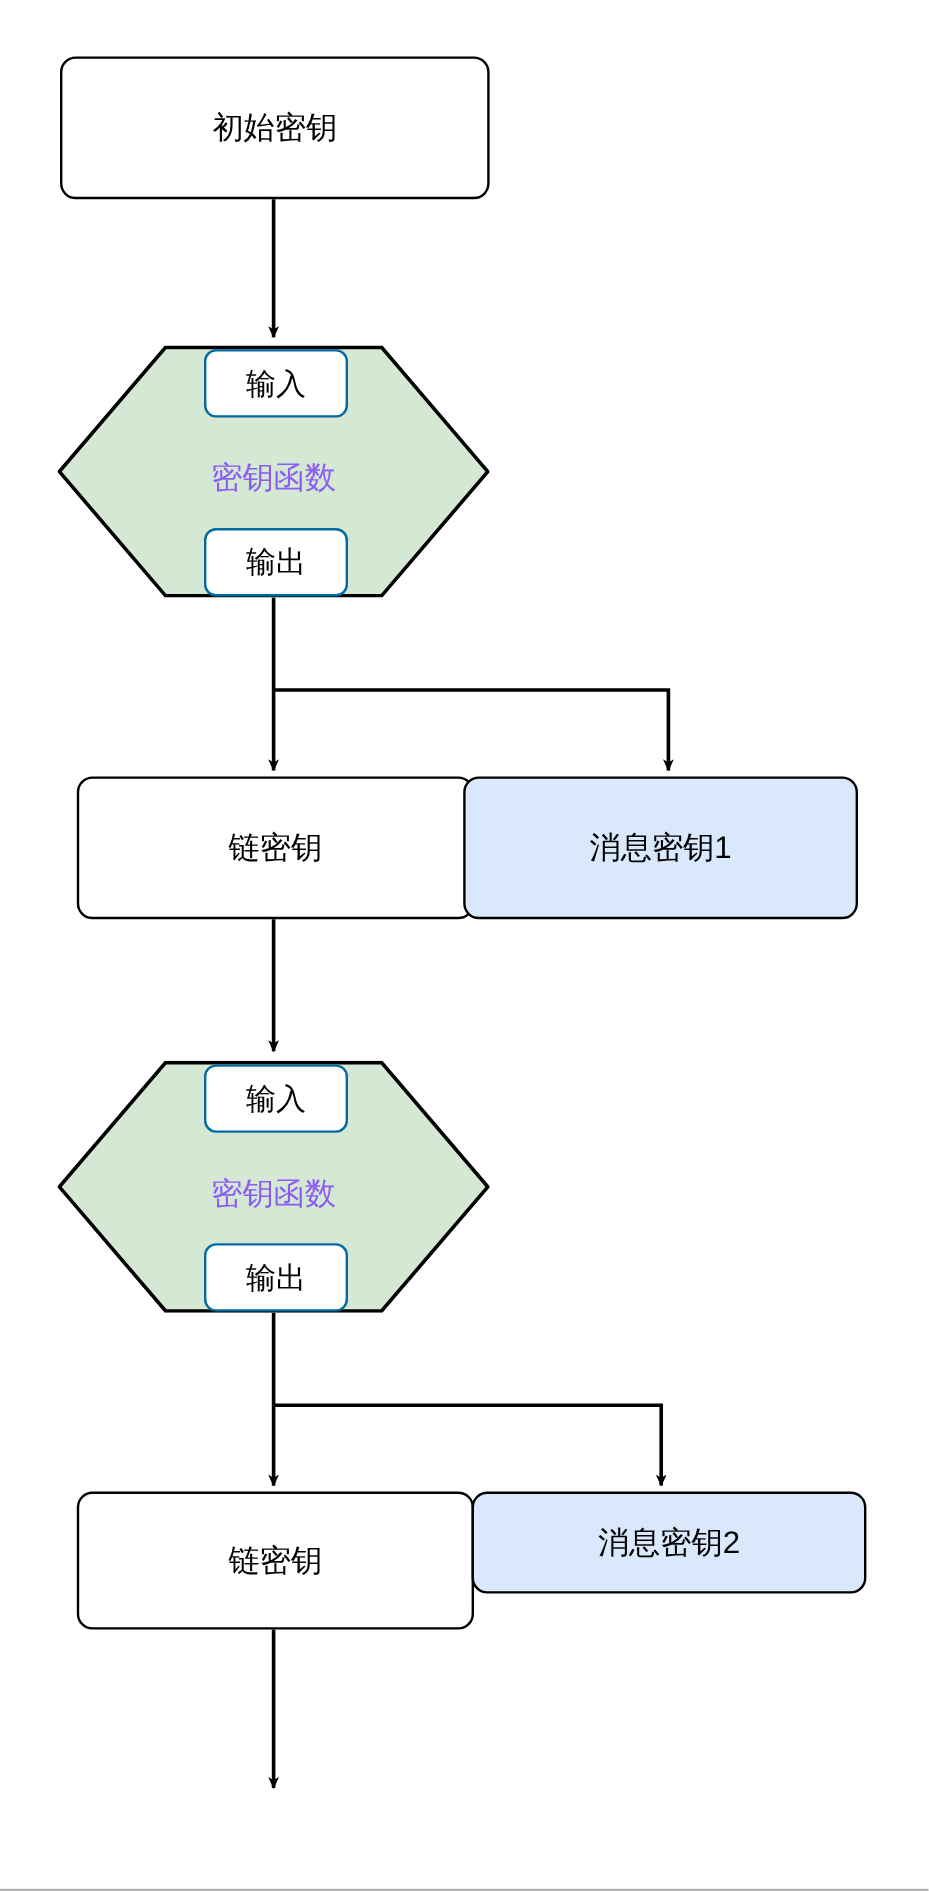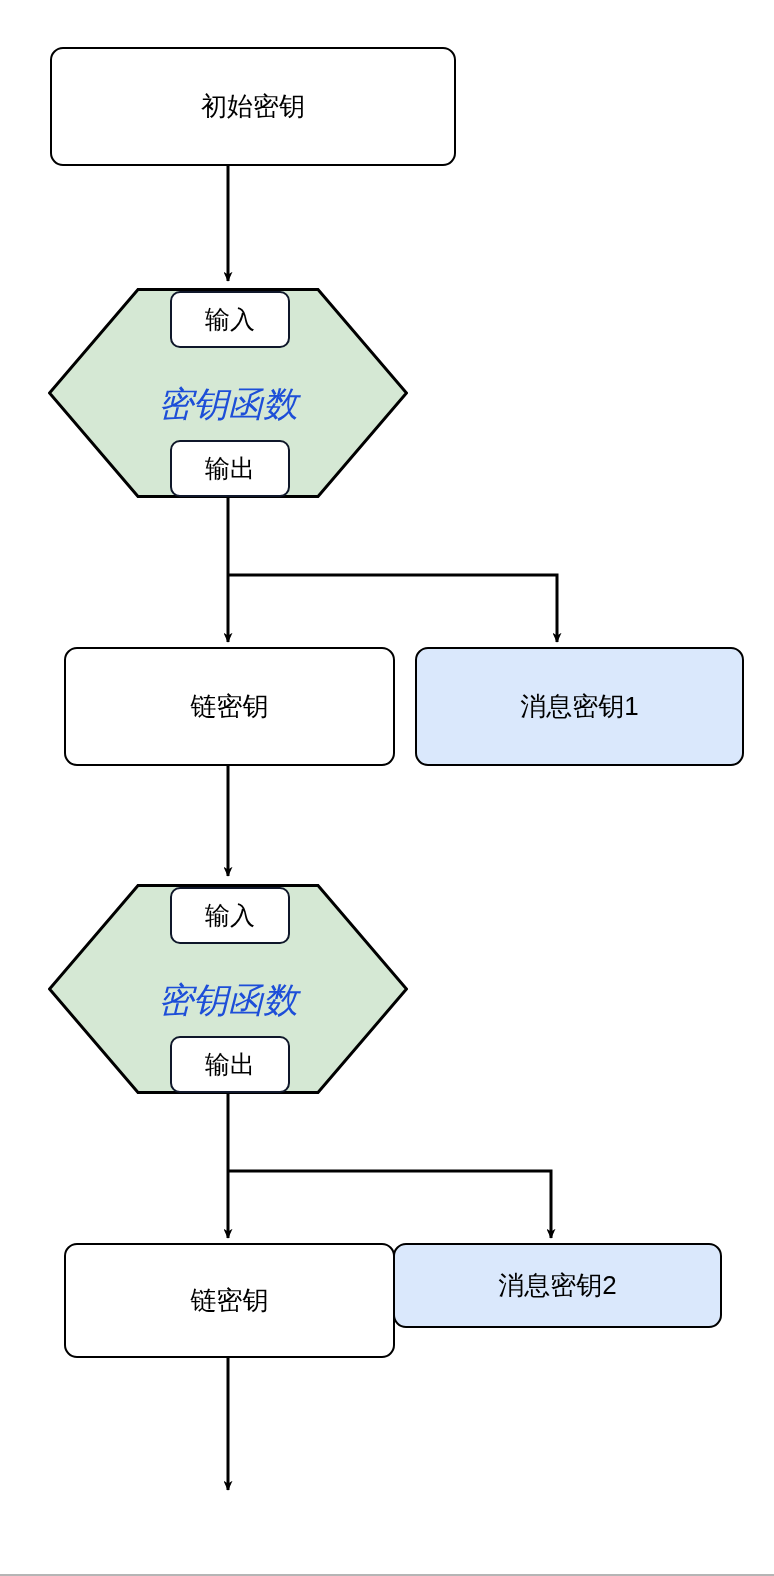--- a/index.html
+++ b/index.html
@@ -49,28 +49,27 @@
   }
   .hex-svg {
     position: absolute;
     left: 0;
     top: 0;
   }
   .hex-label {
     position: absolute;
     width: 100%;
     text-align: center;
-    font-size: 35px;
-    color: #1d4ed8;
-    font-style: italic;
+    font-size: 26px;
+    color: #8b5cf6;
   }
   .io-box {
     position: absolute;
     box-sizing: border-box;
-    border: 2px solid #0f172a;
+    border: 2px solid #0369a1;
     border-radius: 10px;
     background: #ffffff;
     display: flex;
     align-items: center;
     justify-content: center;
     font-size: 25px;
     color: #000000;
   }
   .bottom-border {
     position: absolute;
@@ -105,41 +104,41 @@
 
     <path d="M228,1094 L228,1171" stroke="#000000" stroke-width="3" fill="none"></path>
 
     <path d="M228,1171 L228,1238" stroke="#000000" stroke-width="3" fill="none" marker-end="url(#arrowhead)"></path>
 
     <path d="M228,1171 L551,1171 L551,1238" stroke="#000000" stroke-width="3" fill="none" marker-end="url(#arrowhead)"></path>
 
     <path d="M228,1358 L228,1490" stroke="#000000" stroke-width="3" fill="none" marker-end="url(#arrowhead)"></path>
   </svg>
 
-  <div class="node rounded-box" style="left:50px; top:47px; width:406px; height:119px;">
+  <div class="node rounded-box" style="left:50px; top:47px; width:358px; height:119px;">
     <span>初始密钥</span>
   </div>
 
   <div class="hex-wrap" style="left:48px; top:288px; width:360px; height:210px;">
     <svg class="hex-svg" width="360" height="210" viewBox="0 0 360 210" xmlns="http://www.w3.org/2000/svg">
       <polygon points="90,1.5 270,1.5 358.5,105 270,208.5 90,208.5 1.5,105" fill="#d5e8d4" stroke="#000000" stroke-width="3"></polygon>
     </svg>
     <div class="hex-label" style="top:93px;">密钥函数</div>
     <div class="io-box" style="left:122px; top:3px; width:120px; height:57px;">
       <span>输入</span>
     </div>
     <div class="io-box" style="left:122px; top:152px; width:120px; height:57px;">
       <span>输出</span>
     </div>
   </div>
 
   <div class="node rounded-box" style="left:64px; top:647px; width:331px; height:119px;">
     <span>链密钥</span>
   </div>
-  <div class="node rounded-box blue" style="left:415px; top:647px; width:329px; height:119px;">
+  <div class="node rounded-box blue" style="left:386px; top:647px; width:329px; height:119px;">
     <span>消息密钥1</span>
   </div>
 
   <div class="hex-wrap" style="left:48px; top:884px; width:360px; height:210px;">
     <svg class="hex-svg" width="360" height="210" viewBox="0 0 360 210" xmlns="http://www.w3.org/2000/svg">
       <polygon points="90,1.5 270,1.5 358.5,105 270,208.5 90,208.5 1.5,105" fill="#d5e8d4" stroke="#000000" stroke-width="3"></polygon>
     </svg>
     <div class="hex-label" style="top:93px;">密钥函数</div>
     <div class="io-box" style="left:122px; top:3px; width:120px; height:57px;">
       <span>输入</span>

